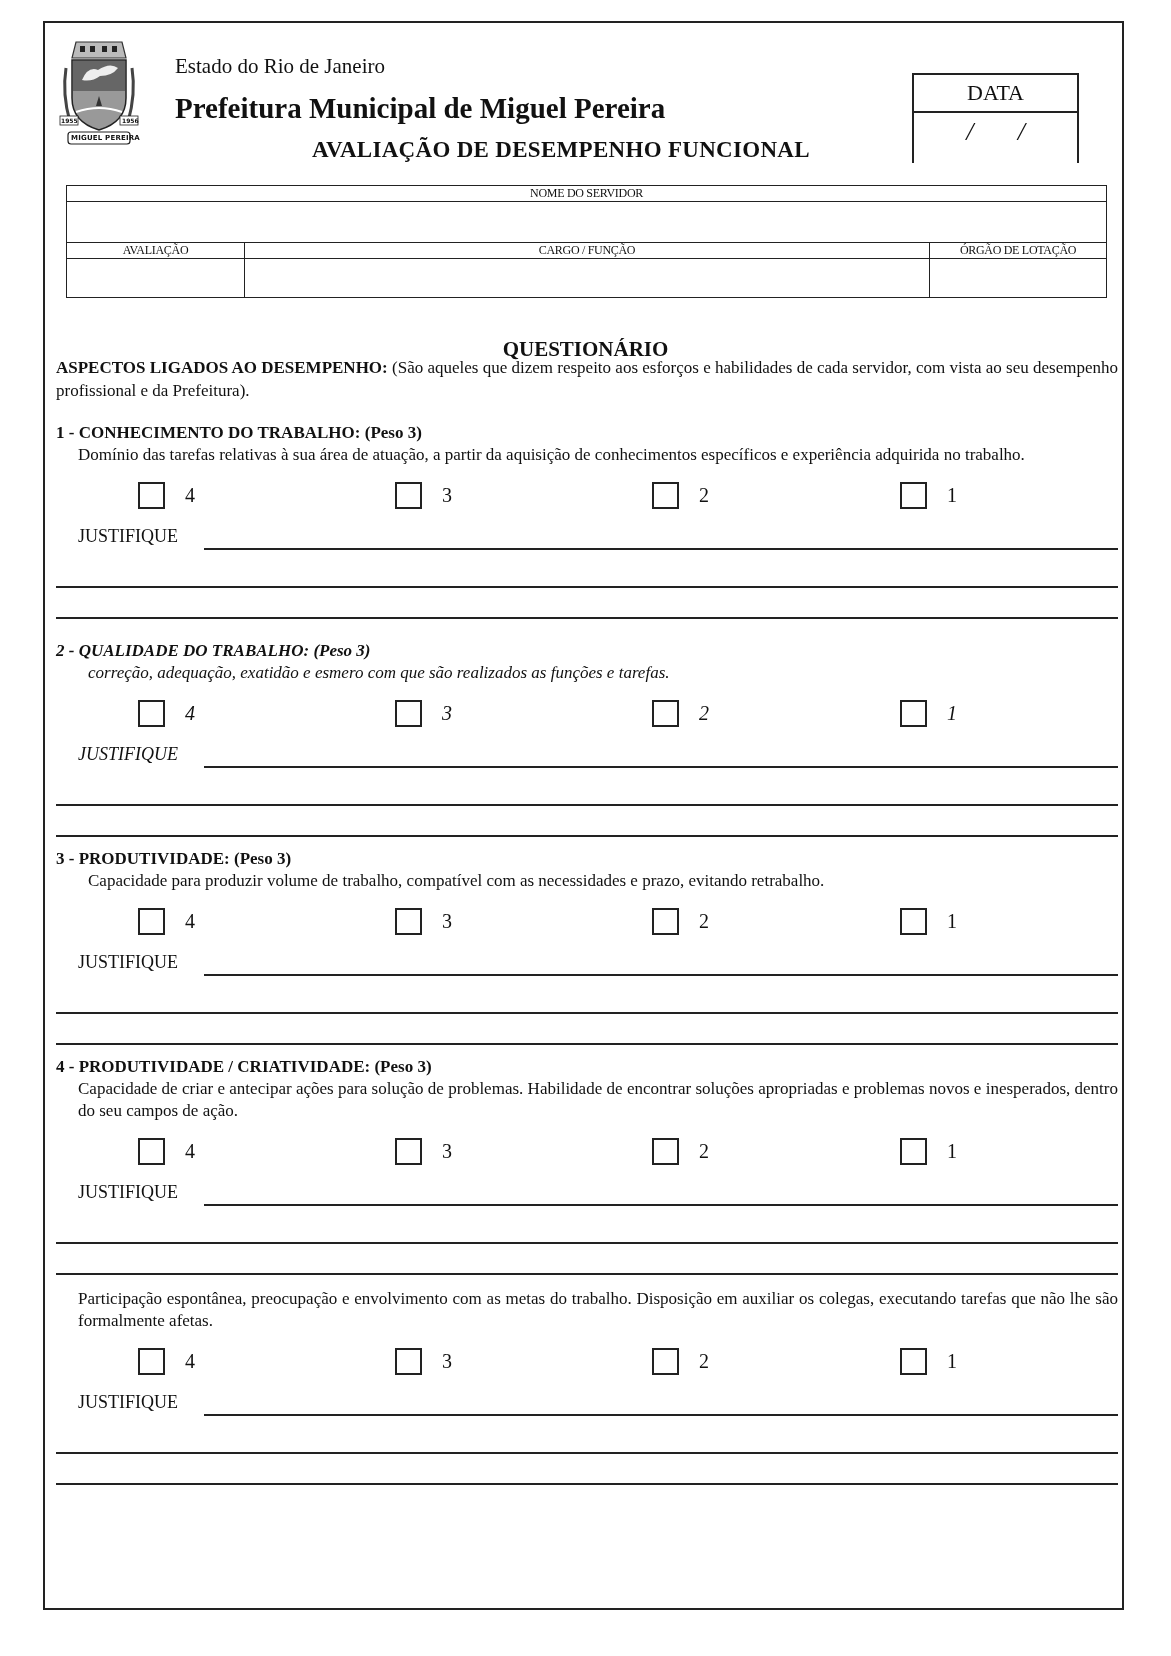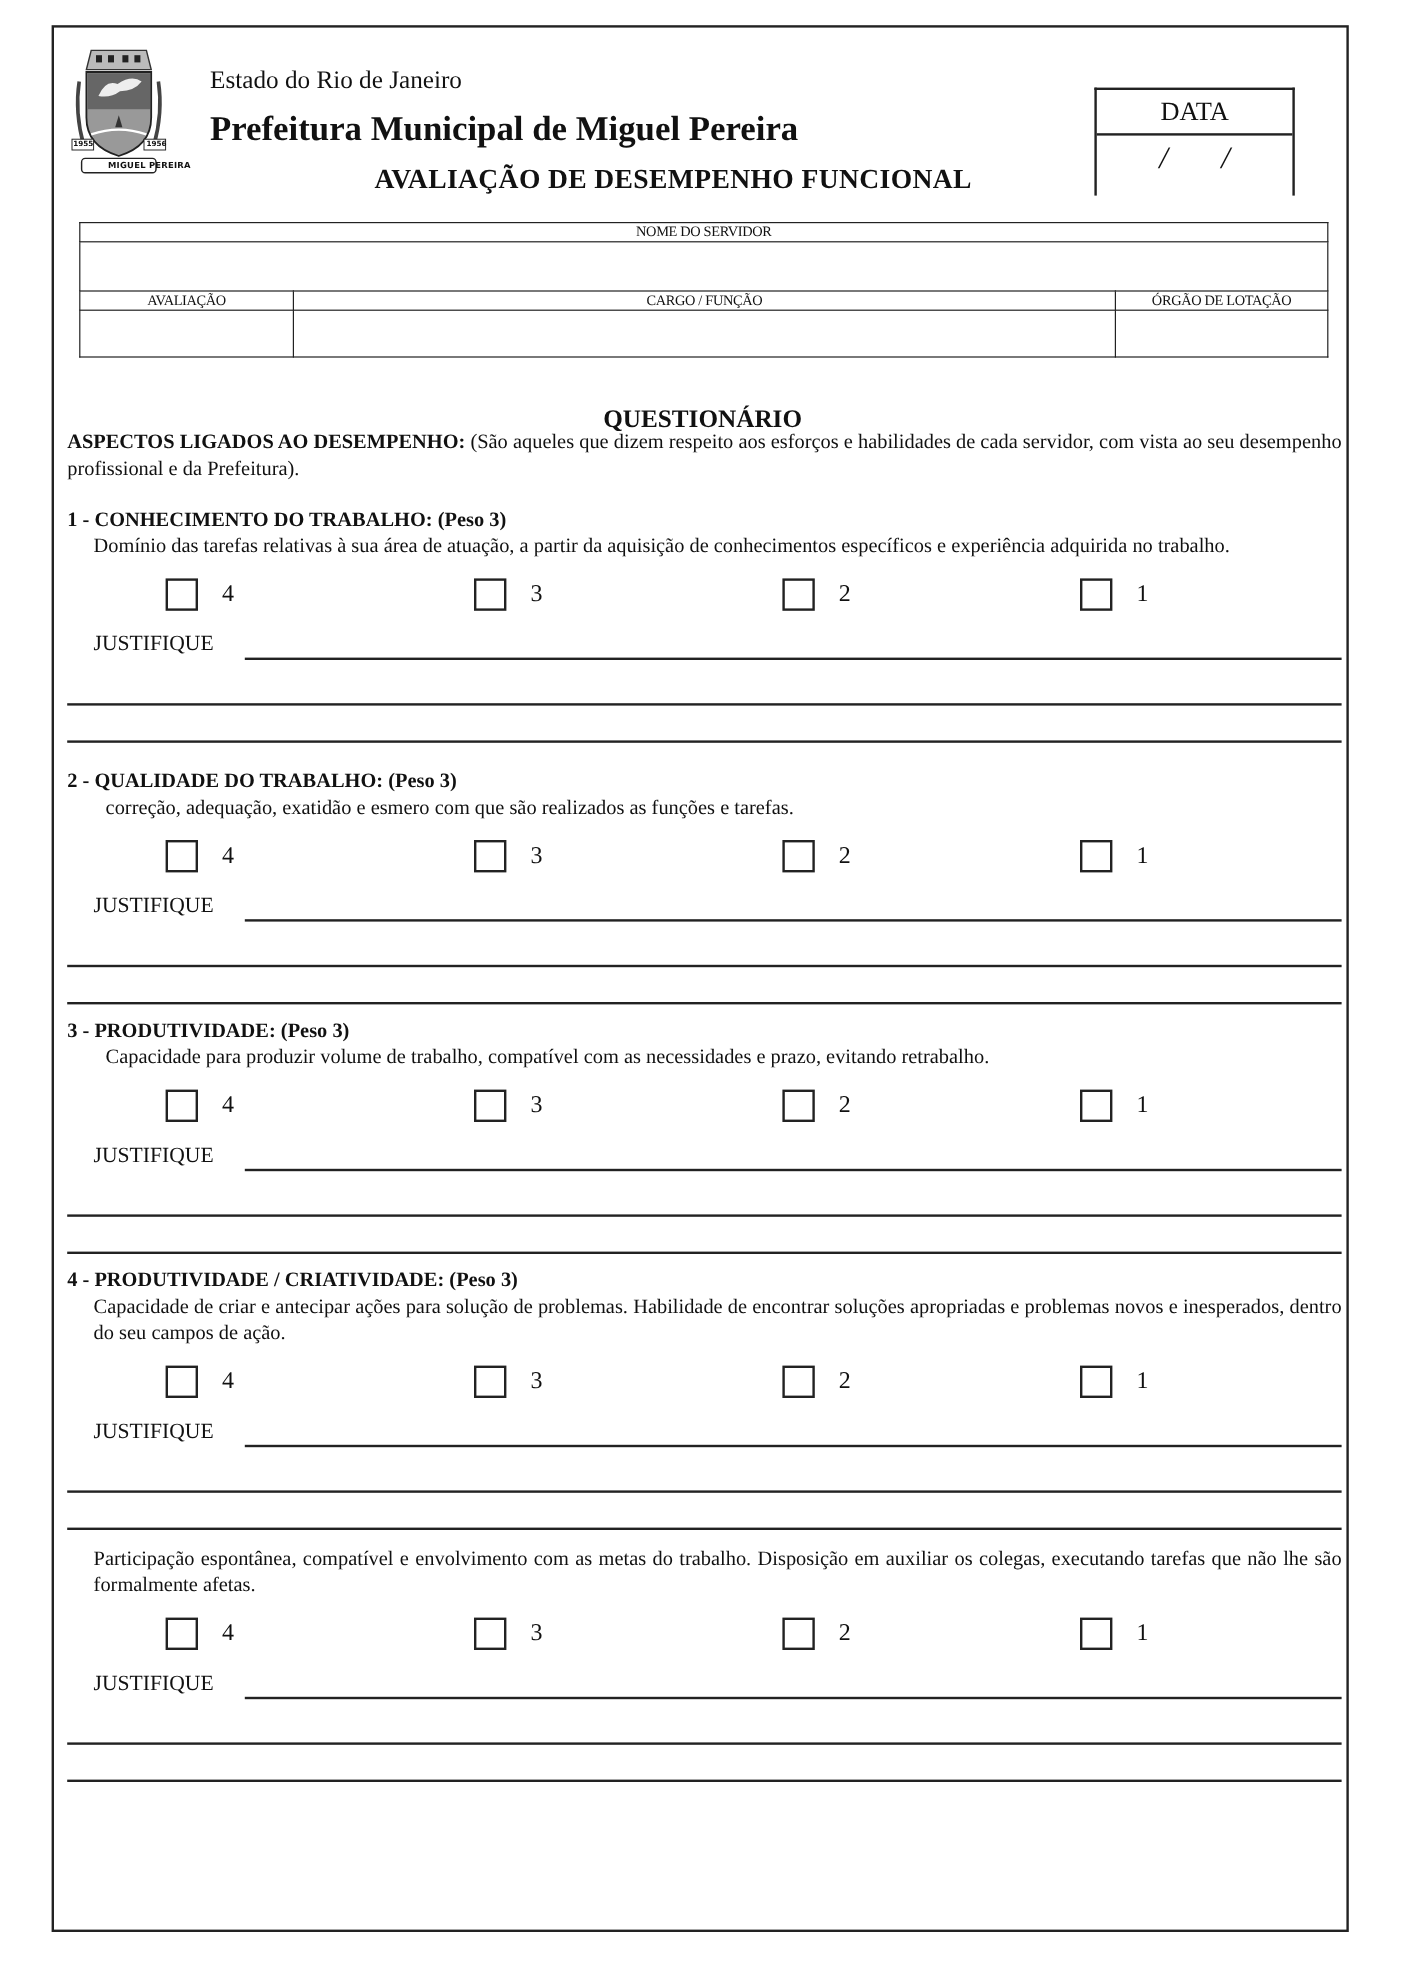--- a/index.html
+++ b/index.html
@@ -62,21 +62,21 @@
 
   <path d="M12 34 Q8 60 16 88" stroke="#444" stroke-width="3" fill="none"></path>
   <path d="M78 34 Q82 60 74 88" stroke="#444" stroke-width="3" fill="none"></path>
 
   <rect x="6" y="82" width="18" height="9" fill="#fff" stroke="#222" stroke-width="0.8"></rect>
   <rect x="66" y="82" width="18" height="9" fill="#fff" stroke="#222" stroke-width="0.8"></rect>
   <rect x="14" y="98" width="62" height="12" rx="3" fill="#fff" stroke="#222" stroke-width="1.2"></rect>
 </svg>
 <span class="abs" style="left:61px;top:117px;font-size:6px;font-family:'DejaVu Sans',sans-serif;font-weight:bold;">1955</span>
 <span class="abs" style="left:122px;top:117px;font-size:6px;font-family:'DejaVu Sans',sans-serif;font-weight:bold;">1956</span>
-<span class="abs" style="left:71px;top:134px;font-size:7px;font-family:'DejaVu Sans',sans-serif;font-weight:bold;letter-spacing:0.2px;margin-left:19px;">MIGUEL PEREIRA</span>
+<span class="abs" style="left:71px;top:134px;font-size:7px;font-family:'DejaVu Sans',sans-serif;font-weight:bold;letter-spacing:0.2px;">MIGUEL PEREIRA</span>
 
 <div class="abs h-state">Estado do Rio de Janeiro</div>
 <div class="abs h-pref">Prefeitura Municipal de Miguel Pereira</div>
 <div class="abs h-form">AVALIAÇÃO DE DESEMPENHO FUNCIONAL</div>
 
 <div class="abs date-box">
   <div class="date-label">DATA</div>
   <div class="date-slashes">
     <span>/</span>
     <span>/</span>
@@ -136,21 +136,21 @@
           <span class="num">1</span>
         </div>
       </div>
     <div class="just-row">
       <span class="just-label">JUSTIFIQUE</span>
       <div class="just-line"></div>
     </div>
     <div class="blank-line"></div>
     <div class="blank-line second"></div>
   </div>
-    <div class="section" style="top: 640px;">
+    <div class="section" style="top: 640px; font-style: italic;">
     <div class="sec-title"><span class="t">2 - QUALIDADE DO TRABALHO:</span> <span class="peso">(Peso 3)</span></div>
     <div class="sec-desc" style="padding-left: 32px;">correção, adequação, exatidão e esmero com que são realizados as funções e tarefas.</div>
     <div class="options">
         <div class="opt" style="left: 82px;">
           <span class="box"></span>
           <span class="num">4</span>
         </div>
         <div class="opt" style="left: 339px;">
           <span class="box"></span>
           <span class="num">3</span>
@@ -221,21 +221,21 @@
         </div>
       </div>
     <div class="just-row">
       <span class="just-label">JUSTIFIQUE</span>
       <div class="just-line"></div>
     </div>
     <div class="blank-line"></div>
     <div class="blank-line second"></div>
   </div>
     <div class="section" style="top: 1288px;">
-    <div class="sec-desc" style="padding-left: 22px;">Participação espontânea, compatível e envolvimento com as metas do trabalho. Disposição em auxiliar os colegas, executando tarefas que não lhe são formalmente afetas.</div>
+    <div class="sec-desc" style="padding-left: 22px;">Participação espontânea, preocupação e envolvimento com as metas do trabalho. Disposição em auxiliar os colegas, executando tarefas que não lhe são formalmente afetas.</div>
     <div class="options">
         <div class="opt" style="left: 82px;">
           <span class="box"></span>
           <span class="num">4</span>
         </div>
         <div class="opt" style="left: 339px;">
           <span class="box"></span>
           <span class="num">3</span>
         </div>
         <div class="opt" style="left: 596px;">

